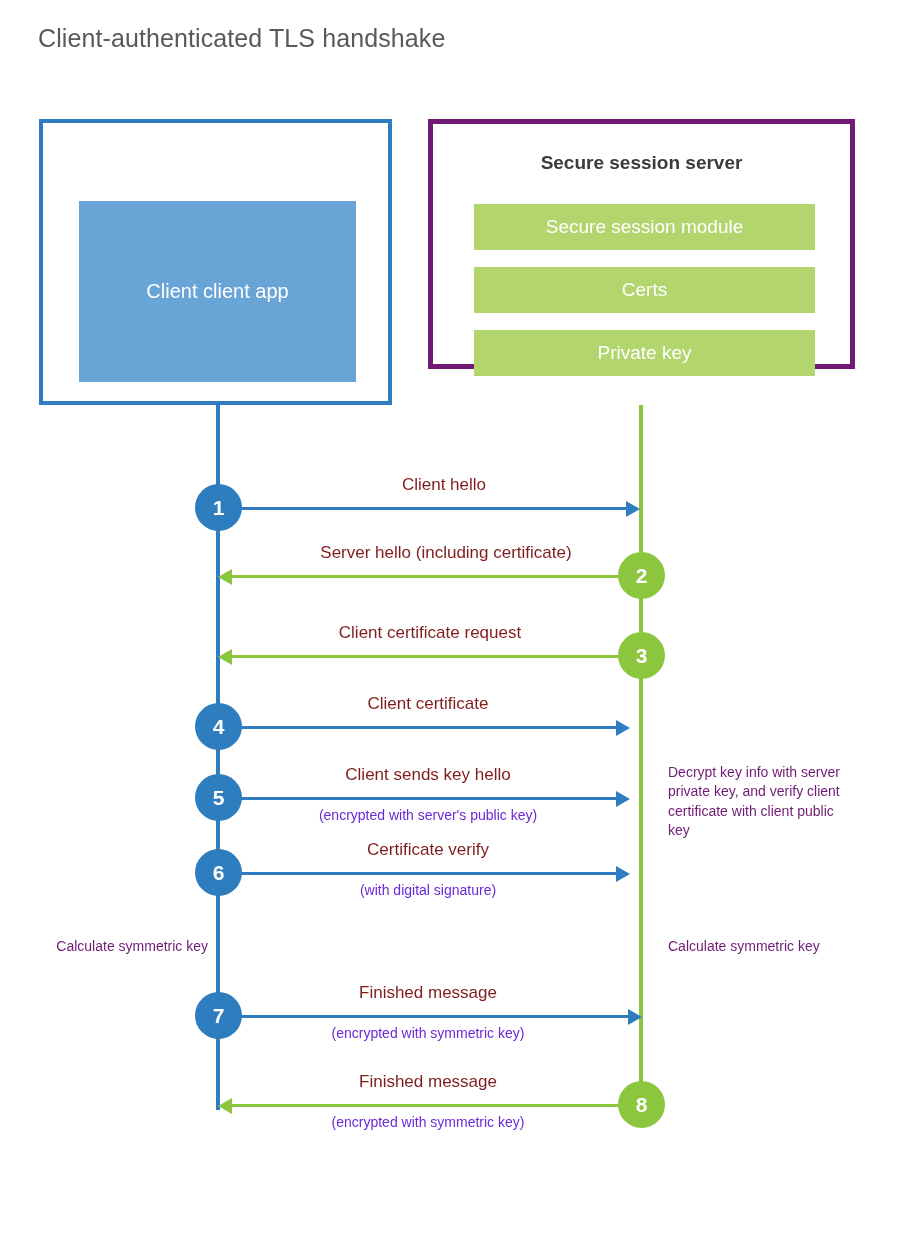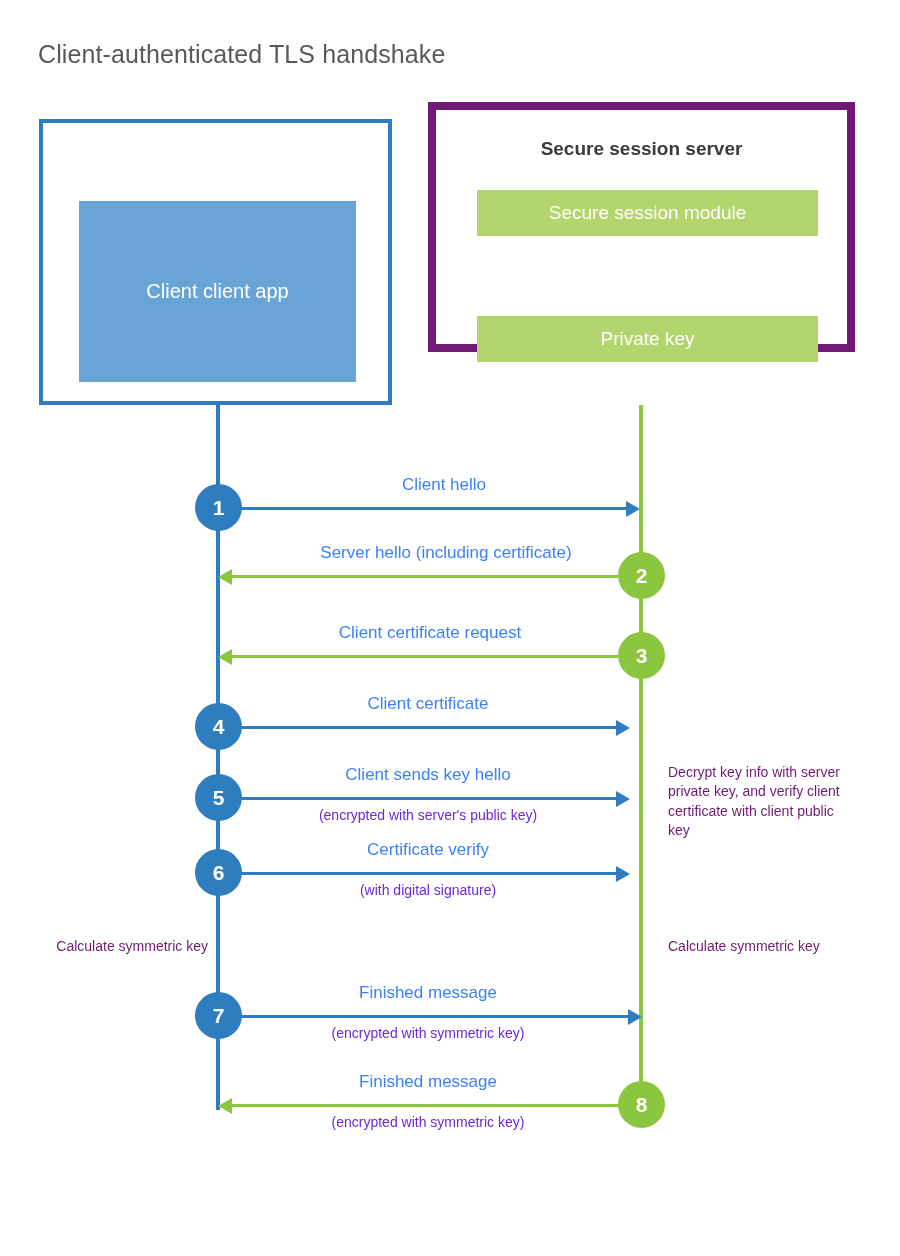--- a/index.html
+++ b/index.html
@@ -6,34 +6,34 @@
   html, body {
     width: 900px; height: 1256px;
     background: #ffffff;
     font-family: "Liberation Sans", "DejaVu Sans", sans-serif;
     overflow: hidden;
   }
   #canvas { position: relative; width: 900px; height: 1256px; }
 
   
   .page-title {
-    position: absolute; left: 38px; top: 40px;
+    position: absolute; left: 38px; top: 24px;
     font-size: 25px; font-weight: 400;
     color: #58595b; letter-spacing: 0.1px;
     white-space: nowrap;
   }
 
   
   .actor-box {
     position: absolute; background: #ffffff;
   }
   .actor-box.client { left: 39px; top: 119px; width: 353px; height: 286px;
     border: 4px solid #2f7cc0; }
-  .actor-box.server { left: 428px; top: 102px; width: 427px; height: 250px;
-    border: 8px solid #701a75; }
+  .actor-box.server { left: 428px; top: 119px; width: 427px; height: 250px;
+    border: 5px solid #701a75; }
   .actor-title {
     position: absolute; left: 0; right: 0; top: 28px;
     text-align: center; font-size: 19px; font-weight: 700; color: #3b3b3d;
   }
 
   
   .inner-block {
     position: absolute; color: #ffffff; text-align: center;
     display: flex; align-items: center; justify-content: center;
     line-height: 1.28;
@@ -76,21 +76,21 @@
     position: absolute; top: -24px;
     width: 47px; height: 47px; border-radius: 50%;
     display: flex; align-items: center; justify-content: center;
     color: #ffffff; font-size: 21px; font-weight: 700;
   }
   .step-badge.blue { background: #2d7dbf; left: 195px; }
   .step-badge.green { background: #8cc63f; left: 618px; }
 
   .msg-label {
     position: absolute; text-align: center;
-    font-size: 17px; color: #3b82f6; white-space: nowrap;
+    font-size: 17px; color: #7f1d1d; white-space: nowrap;
     top: -33px;
   }
   .msg-sub {
     position: absolute; text-align: center;
     font-size: 14px; color: #6d28d9; white-space: nowrap;
     top: 9px;
   }
 
   
   .side-note {
@@ -106,20 +106,21 @@
 
   <div class="page-title">Client-authenticated TLS handshake</div>
 
   <div class="actor-box client">
     <div class="inner-block client-app">Client client app</div>
   </div>
 
   <div class="actor-box server">
     <div class="actor-title">Secure session server</div>
     <div class="inner-block srv srv-1">Secure session module</div>
+    <div class="inner-block srv srv-2">Certs</div>
     <div class="inner-block srv srv-3">Private key</div>
   </div>
 
   <div class="lifeline client"></div>
   <div class="lifeline server"></div>
 
   <div class="step-row" style="top:508px">
     <div class="arrow-line to-server" style="left:218px;width:408px"></div>
     <div class="arrow-head to-server" style="left:626px"></div>
     <div class="step-badge blue">1</div>

